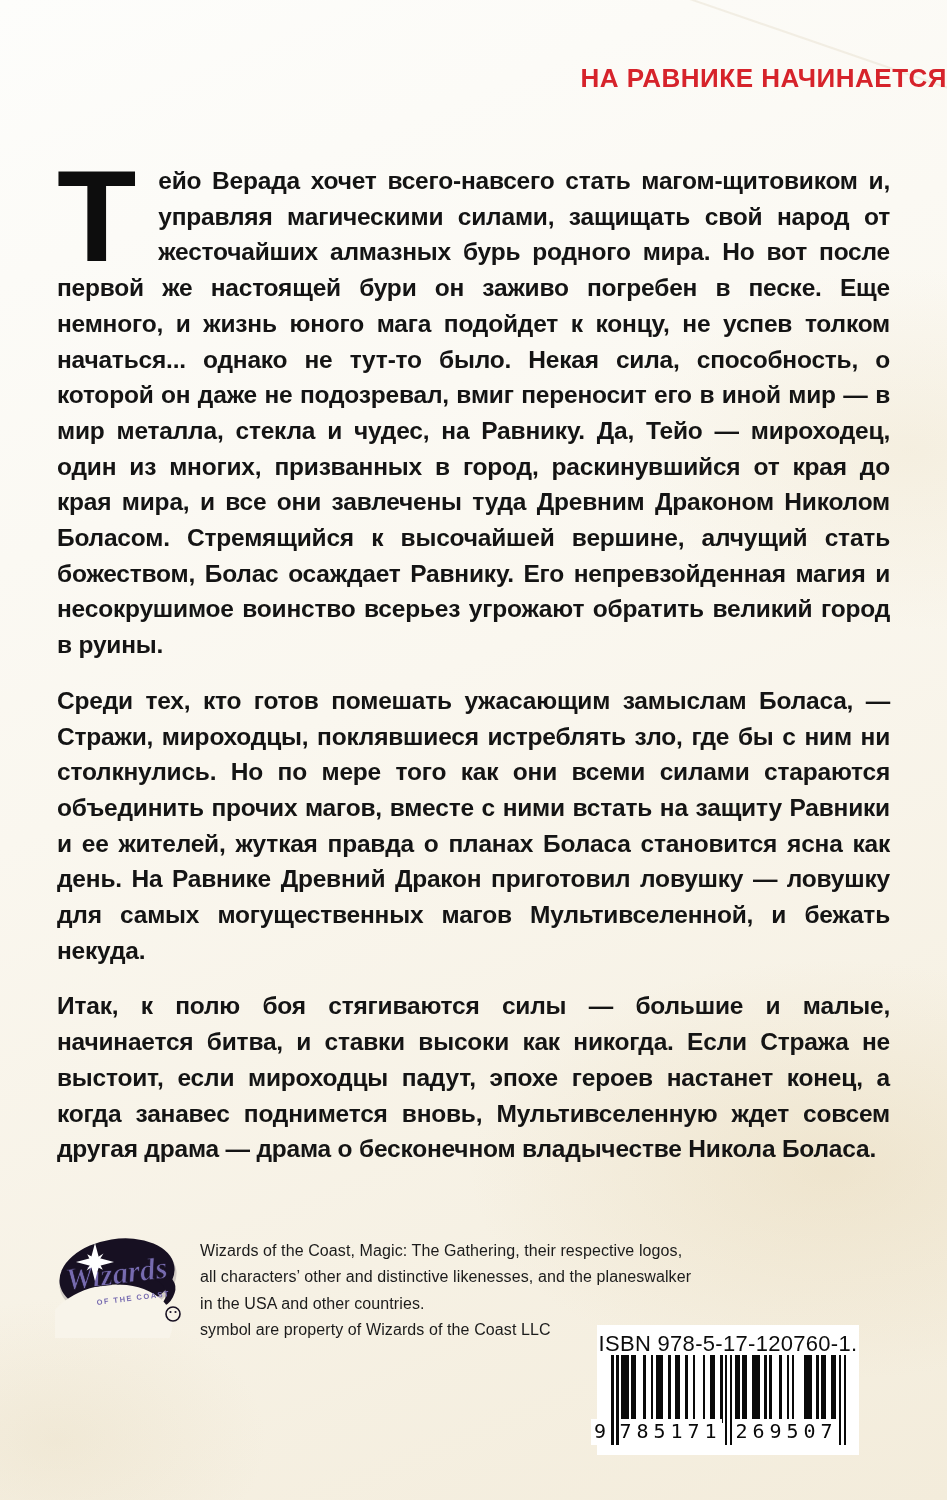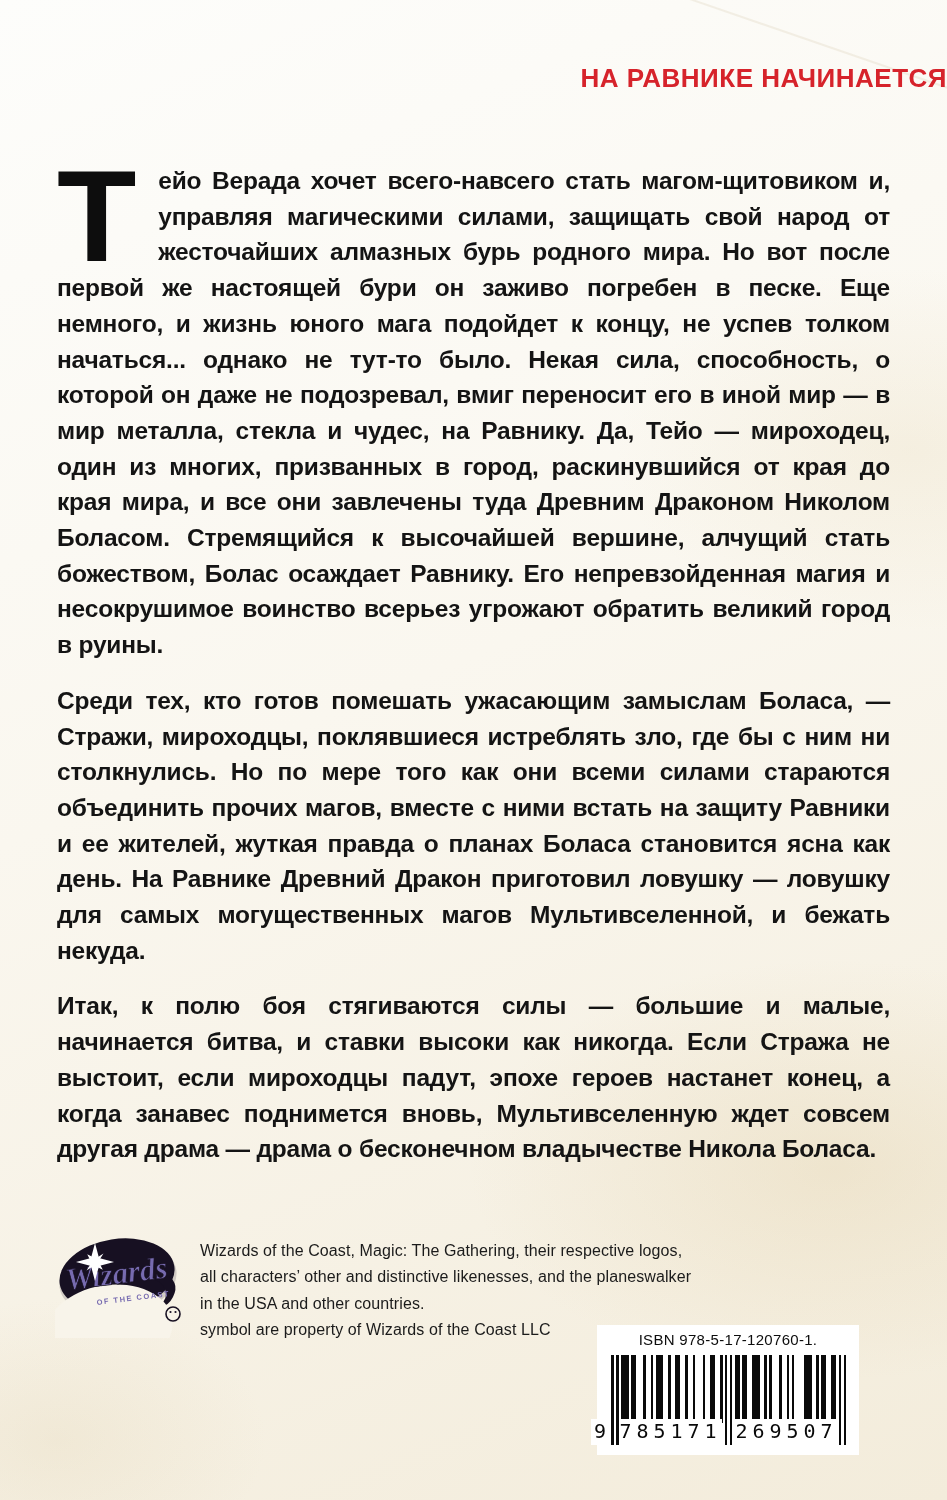--- a/index.html
+++ b/index.html
@@ -23,21 +23,21 @@
     color:#141414;font-weight:bold;font-size:24.5px;line-height:35.7px;
     text-align:justify;letter-spacing:-0.2px;}
   .synopsis p{margin:0 0 20px 0;}
   .dropcap{float:left;font-size:130px;line-height:.75;padding-top:5px;margin-right:22px;
     font-weight:bold;color:#0d0d0d;}
   
   .logo{position:absolute;left:55px;top:1233px;width:130px;height:105px;}
   .legal{position:absolute;left:200px;top:1238px;width:600px;
     font-size:16px;line-height:26.4px;font-weight:normal;color:#1b1b1b;letter-spacing:.1px;}
   .isbn-panel{position:absolute;left:597px;top:1325px;width:262px;height:130px;background:#fff;}
-  .isbn-label{margin-top:6px;text-align:center;font-size:15px;color:#0d0d0d;letter-spacing:.3px;}
+  .isbn-label{margin-top:6px;text-align:center;font-size:22px;color:#0d0d0d;letter-spacing:.3px;}
   .barcode{position:absolute;left:14px;top:30px;width:235px;height:92px;}
   .bars{position:absolute;inset:0;}
   .bar{position:absolute;top:0;height:68px;background:#090909;}
   .bar.guard{height:90px;}
   .dg{position:absolute;top:64px;height:26px;line-height:25px;background:#fff;
     font-family:"DejaVu Sans Mono",monospace;font-size:20px;color:#090909;
     text-align:center;letter-spacing:5px;}
   .dg0{left:-20px;width:18px;letter-spacing:0;}
   .dg1{left:8px;width:103px;}
   .dg2{left:124px;width:103px;}

